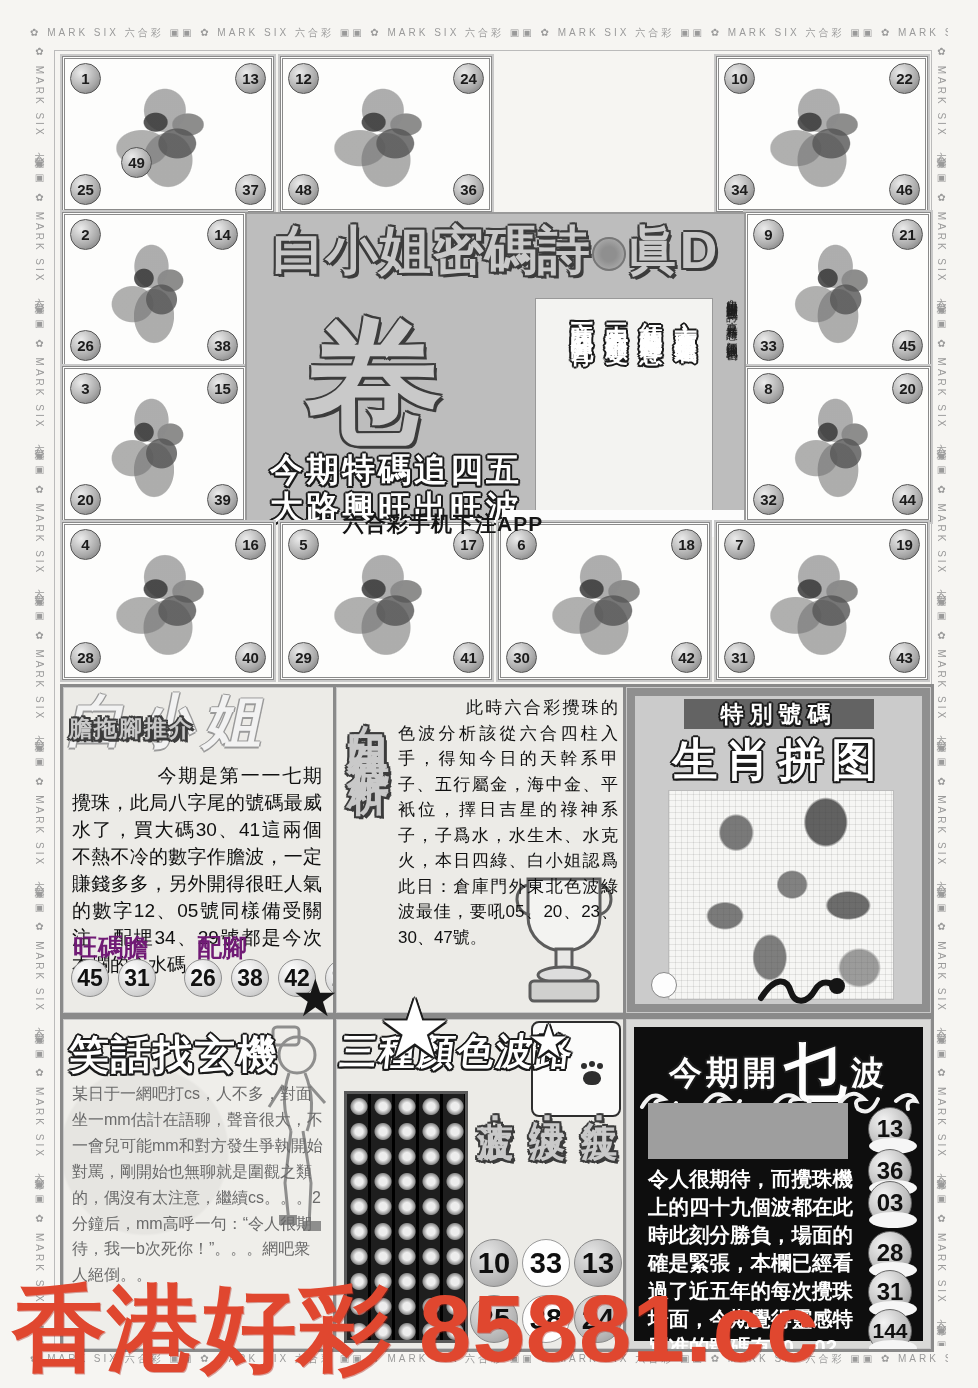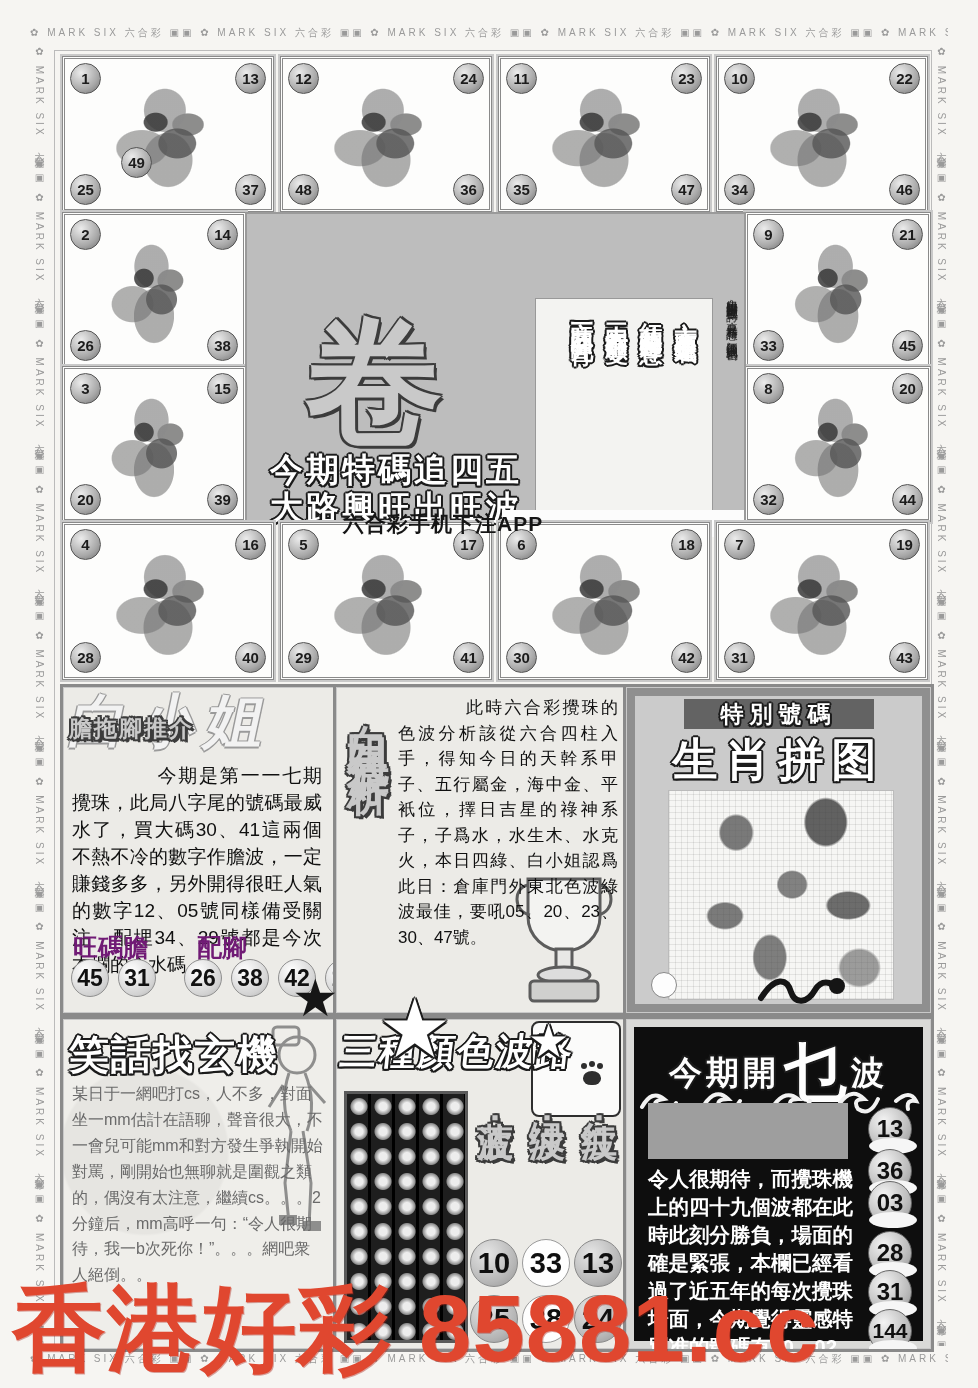--- a/index.html
+++ b/index.html
@@ -144,27 +144,20 @@
     <span class="num br">37</span>
     <span class="num" style="left:56px;top:88px">49</span>
   </div>
   <div class="pic-panel" style="left:280px;top:56px;width:206px;height:150px">
     <div class="illu"></div>
     <span class="num tl">12</span>
     <span class="num tr">24</span>
     <span class="num bl">48</span>
     <span class="num br">36</span>
   </div>
-  <div class="pic-panel" style="left:498px;top:56px;width:206px;height:150px">
-    <div class="illu"></div>
-    <span class="num tl">11</span>
-    <span class="num tr">23</span>
-    <span class="num bl">35</span>
-    <span class="num br">47</span>
-  </div>
   <div class="pic-panel" style="left:716px;top:56px;width:206px;height:150px">
     <div class="illu"></div>
     <span class="num tl">10</span>
     <span class="num tr">22</span>
     <span class="num bl">34</span>
     <span class="num br">46</span>
   </div>
 
   <div class="pic-panel" style="left:62px;top:212px;width:178px;height:150px">
     <div class="illu"></div>
@@ -189,20 +182,21 @@
   </div>
   <div class="pic-panel" style="left:745px;top:366px;width:180px;height:150px">
     <div class="illu"></div>
     <span class="num tl">8</span>
     <span class="num tr">20</span>
     <span class="num bl">32</span>
     <span class="num br">44</span>
   </div>
 
   <div id="center">
+    <div id="center-title" class="og"><span>白小姐密碼詩</span><span class="seal"></span><span>眞D</span></div>
     <div id="scroll-char" class="og">卷</div>
     <div id="poem-box">
       <div class="ow">六六大順走運氣</div>
       <div class="ow">紅藍相問是祥意</div>
       <div class="ow">三人同行不願雙</div>
       <div class="ow">六旺一回降九宵</div>
     </div>
     <div id="side-note">白小姐特別奉獻神童歌碼詩，只要精通詩意，便從圖中找到密碼。</div>
     <div class="tipline ow" style="top:234px">今期特碼追四五</div>
     <div class="tipline ow" style="top:272px">大路興旺出旺波</div>

